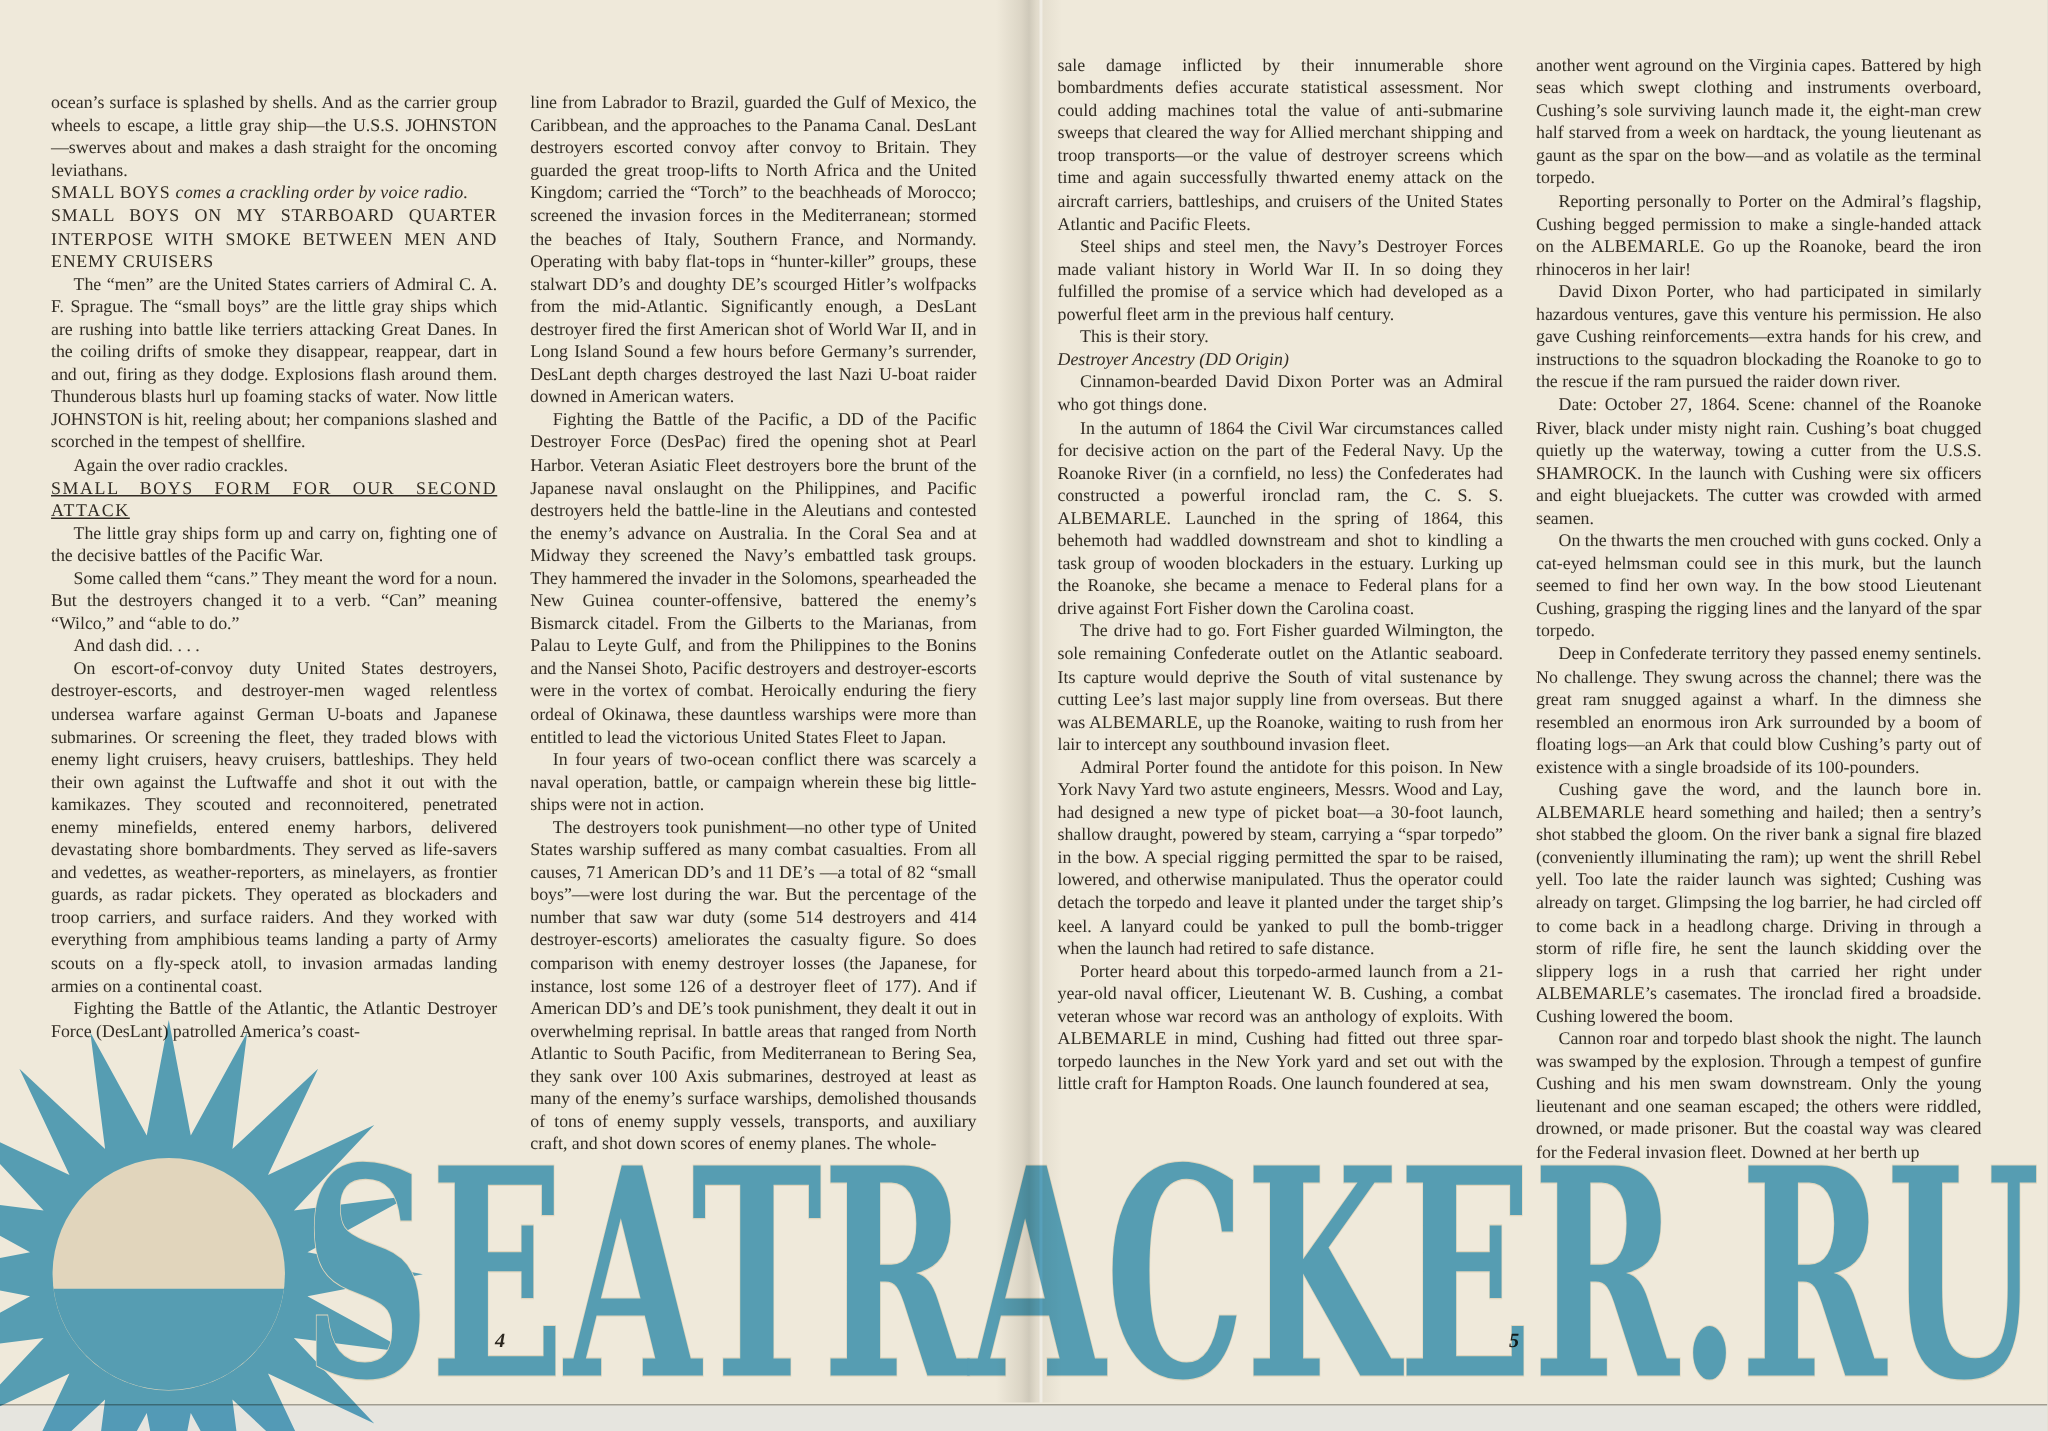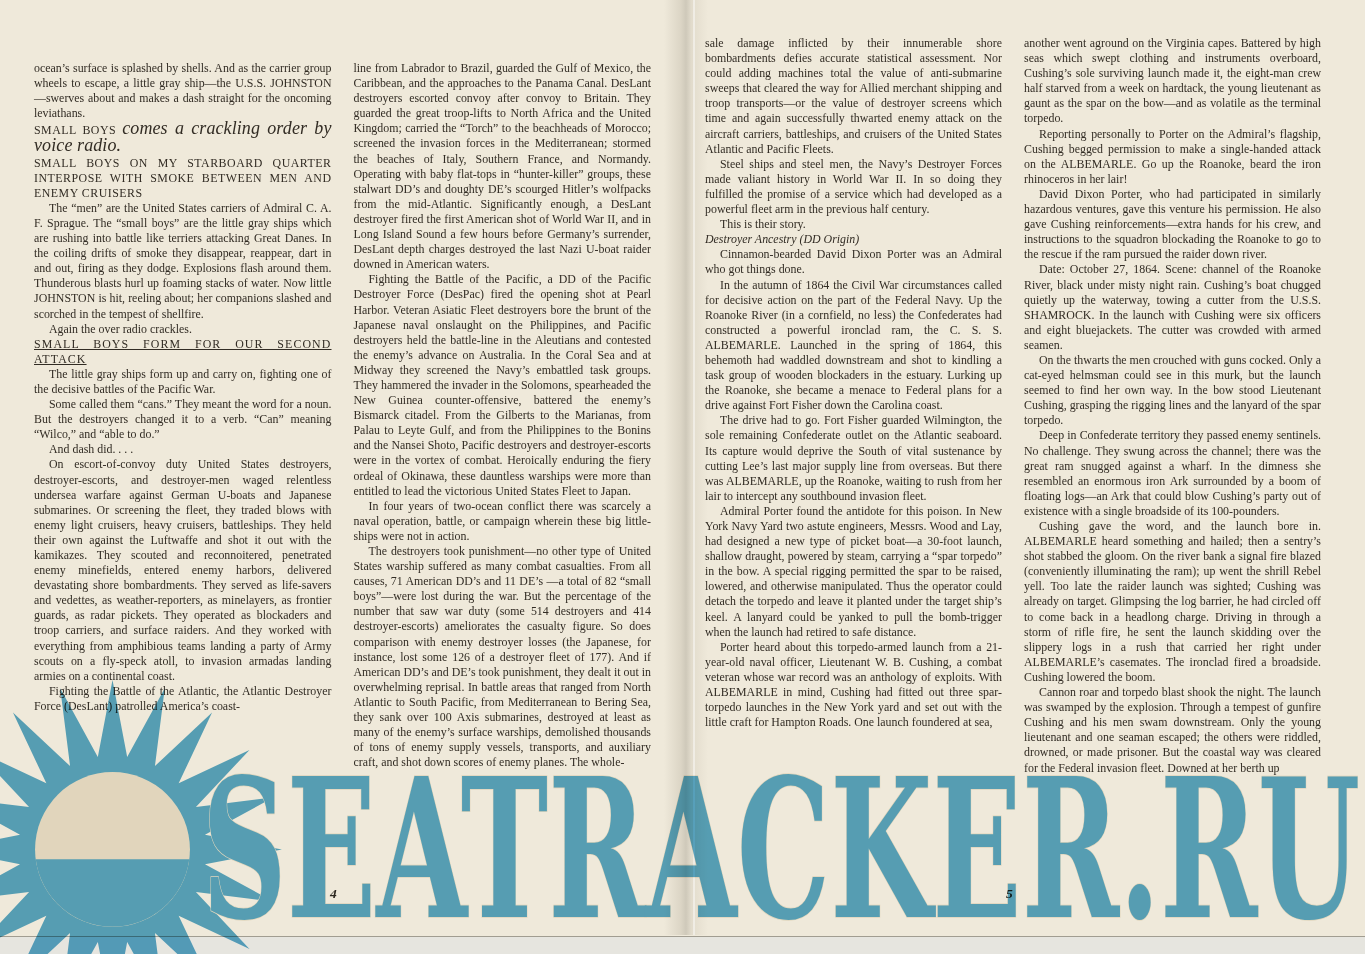--- a/index.html
+++ b/index.html
@@ -22,21 +22,21 @@
   .col{flex:1 1 0;min-width:0;}
   .col p,.col h3{
     margin:0;
     font-size:11.9px;line-height:15.1px;
     text-align:justify;
     font-weight:normal;
   }
   .para{text-indent:15px;}
   .para-cont{text-indent:0;}
   .callout{margin:10px 0 1px;text-indent:0;font-size:11px;font-weight:bold;letter-spacing:.5px;}
-  .callout .callout-italic{font-style:italic;font-weight:normal;letter-spacing:.1px;font-size:18px;}
+  .callout .callout-italic{font-style:italic;font-weight:normal;letter-spacing:.1px;font-size:12px;}
   .callout-caps{margin:0 0 10px;text-indent:0;font-size:11px;font-weight:bold;letter-spacing:.5px;}
   .heading-caps{margin:9px 0 9px;font-size:10.6px;font-weight:bold;letter-spacing:1.1px;text-align:left;text-decoration:underline;}
   .heading-italic{margin:9px 0 7px;font-style:italic;font-size:12.3px;text-align:left;}
   .page-number{
     position:absolute;top:886px;
     font-style:italic;font-weight:bold;font-size:13.5px;color:#2c2820;
   }
   .pn-left{left:330px;}
   .pn-right{left:1006px;}
   .gutter{

